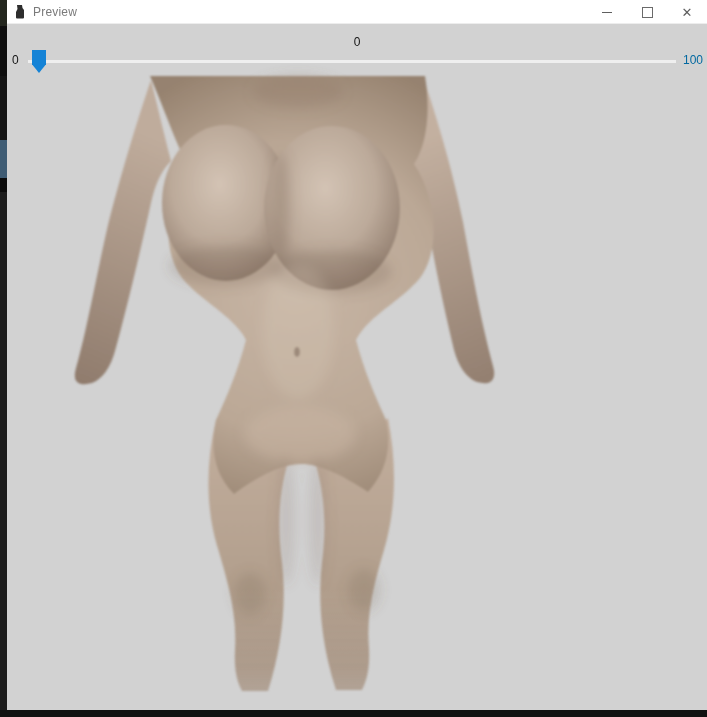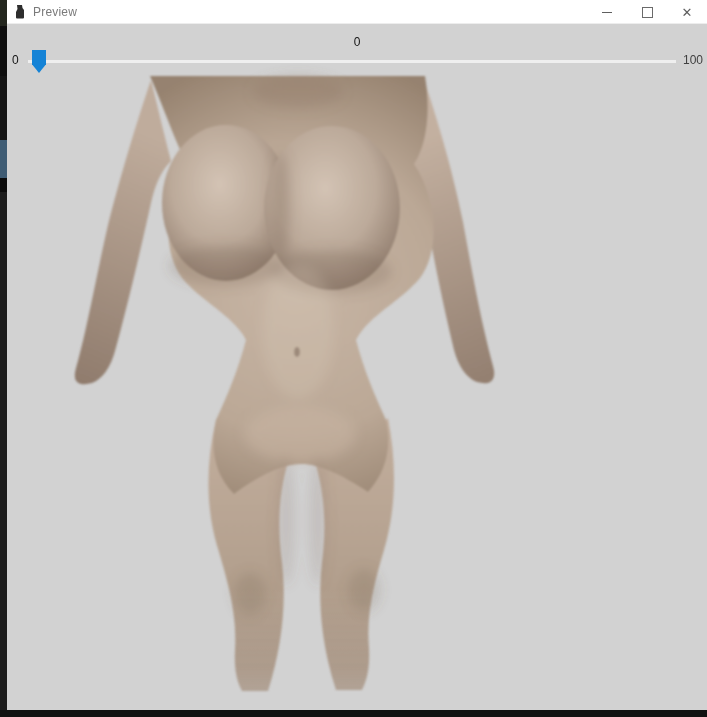--- a/index.html
+++ b/index.html
@@ -33,21 +33,21 @@
   .max-box{width:9px;height:9px;border:1px solid #6a6a6a;}
   .close-x{font-size:13px;line-height:1;}
 
   
   .content{position:absolute;top:24px;left:0;right:0;bottom:0;background:#d2d2d2;overflow:hidden;}
   .figure-svg{position:absolute;left:-7px;top:-24px;width:707px;height:717px;z-index:1;pointer-events:none;}
 
   
   .slider-value{position:absolute;top:11px;left:0;right:0;text-align:center;font-size:12px;color:#141414;z-index:2;}
   .slider-min{position:absolute;top:29px;left:5px;font-size:12px;color:#141414;z-index:2;}
-  .slider-max{position:absolute;top:29px;right:4px;font-size:12px;color:#404040;z-index:2;}
+  .slider-max{position:absolute;top:29px;right:4px;font-size:12px;color:#0369a1;z-index:2;}
   .slider-track{position:absolute;top:36px;left:21px;width:648px;height:3px;background:#efefef;z-index:2;}
   .slider-handle{
     position:absolute;top:26px;left:25px;width:14px;height:23px;background:#1583d6;z-index:3;
     clip-path:polygon(0 0,100% 0,100% 62%,50% 100%,0 62%);
   }
 </style>
 </head>
 <body>
 
 <div class="page">

